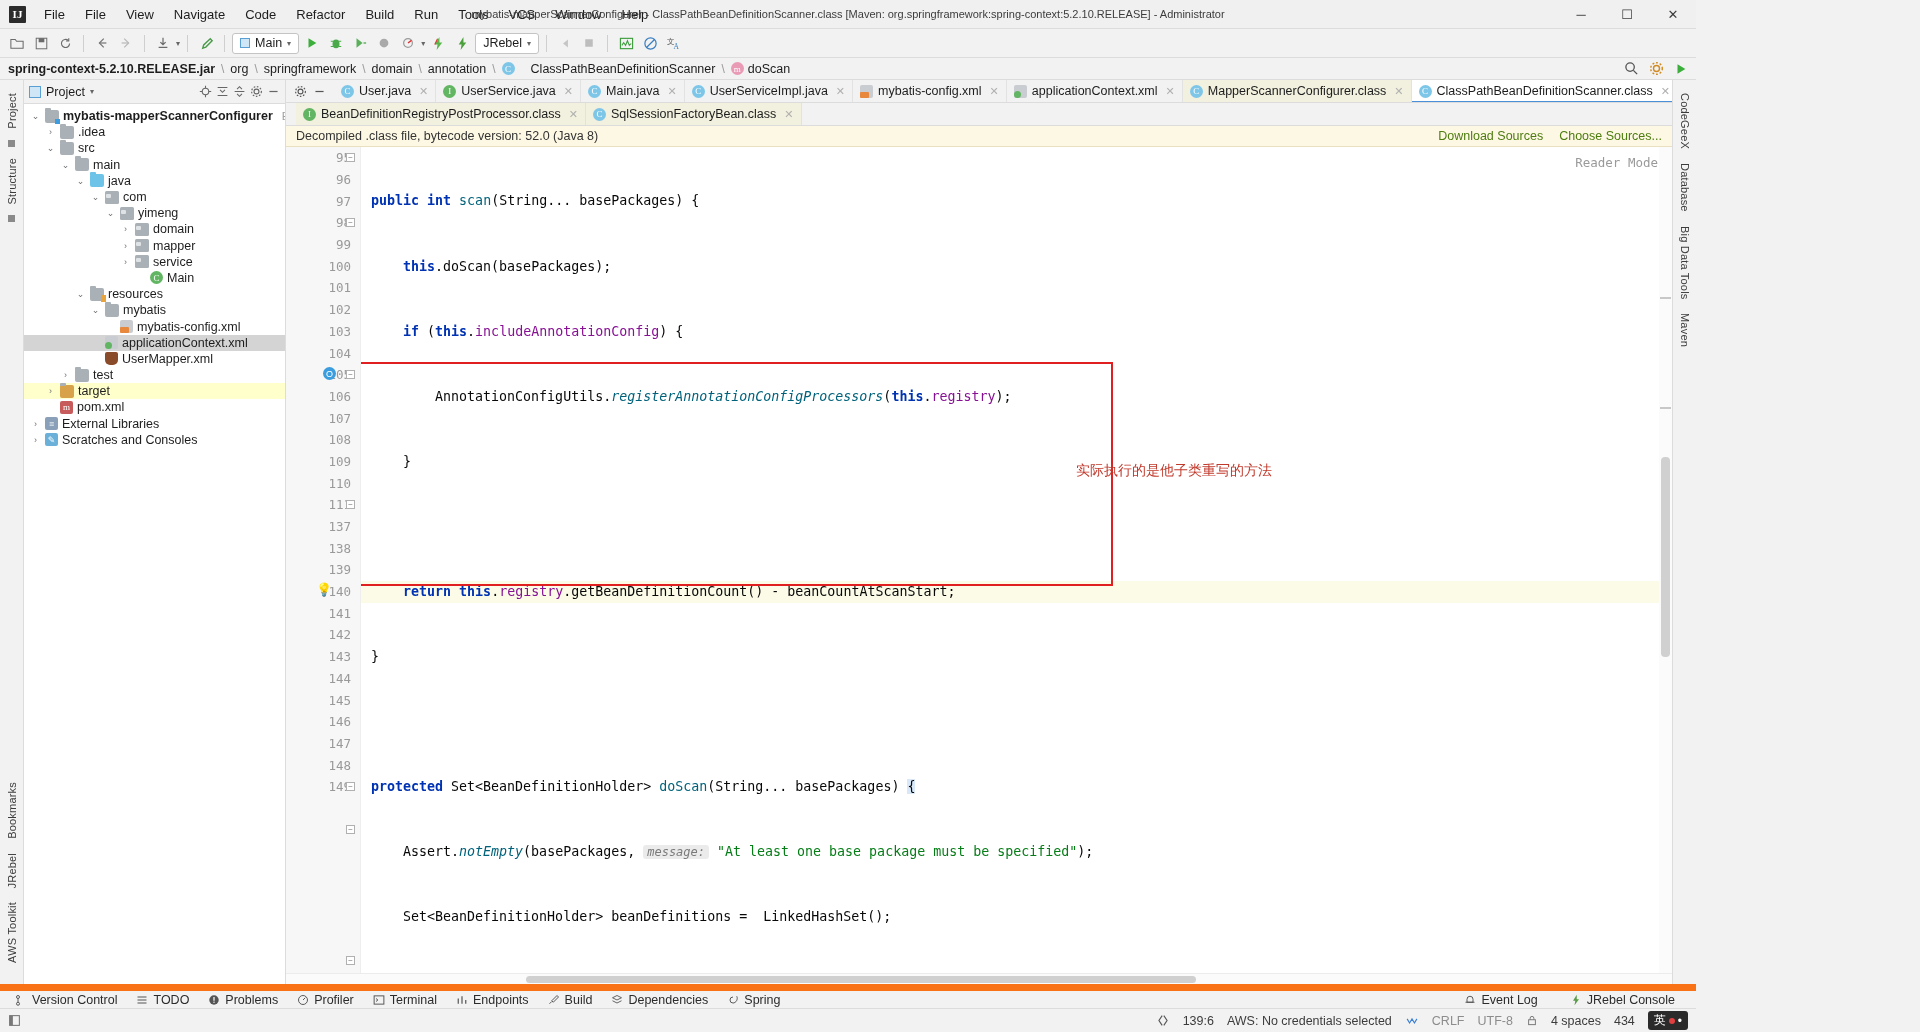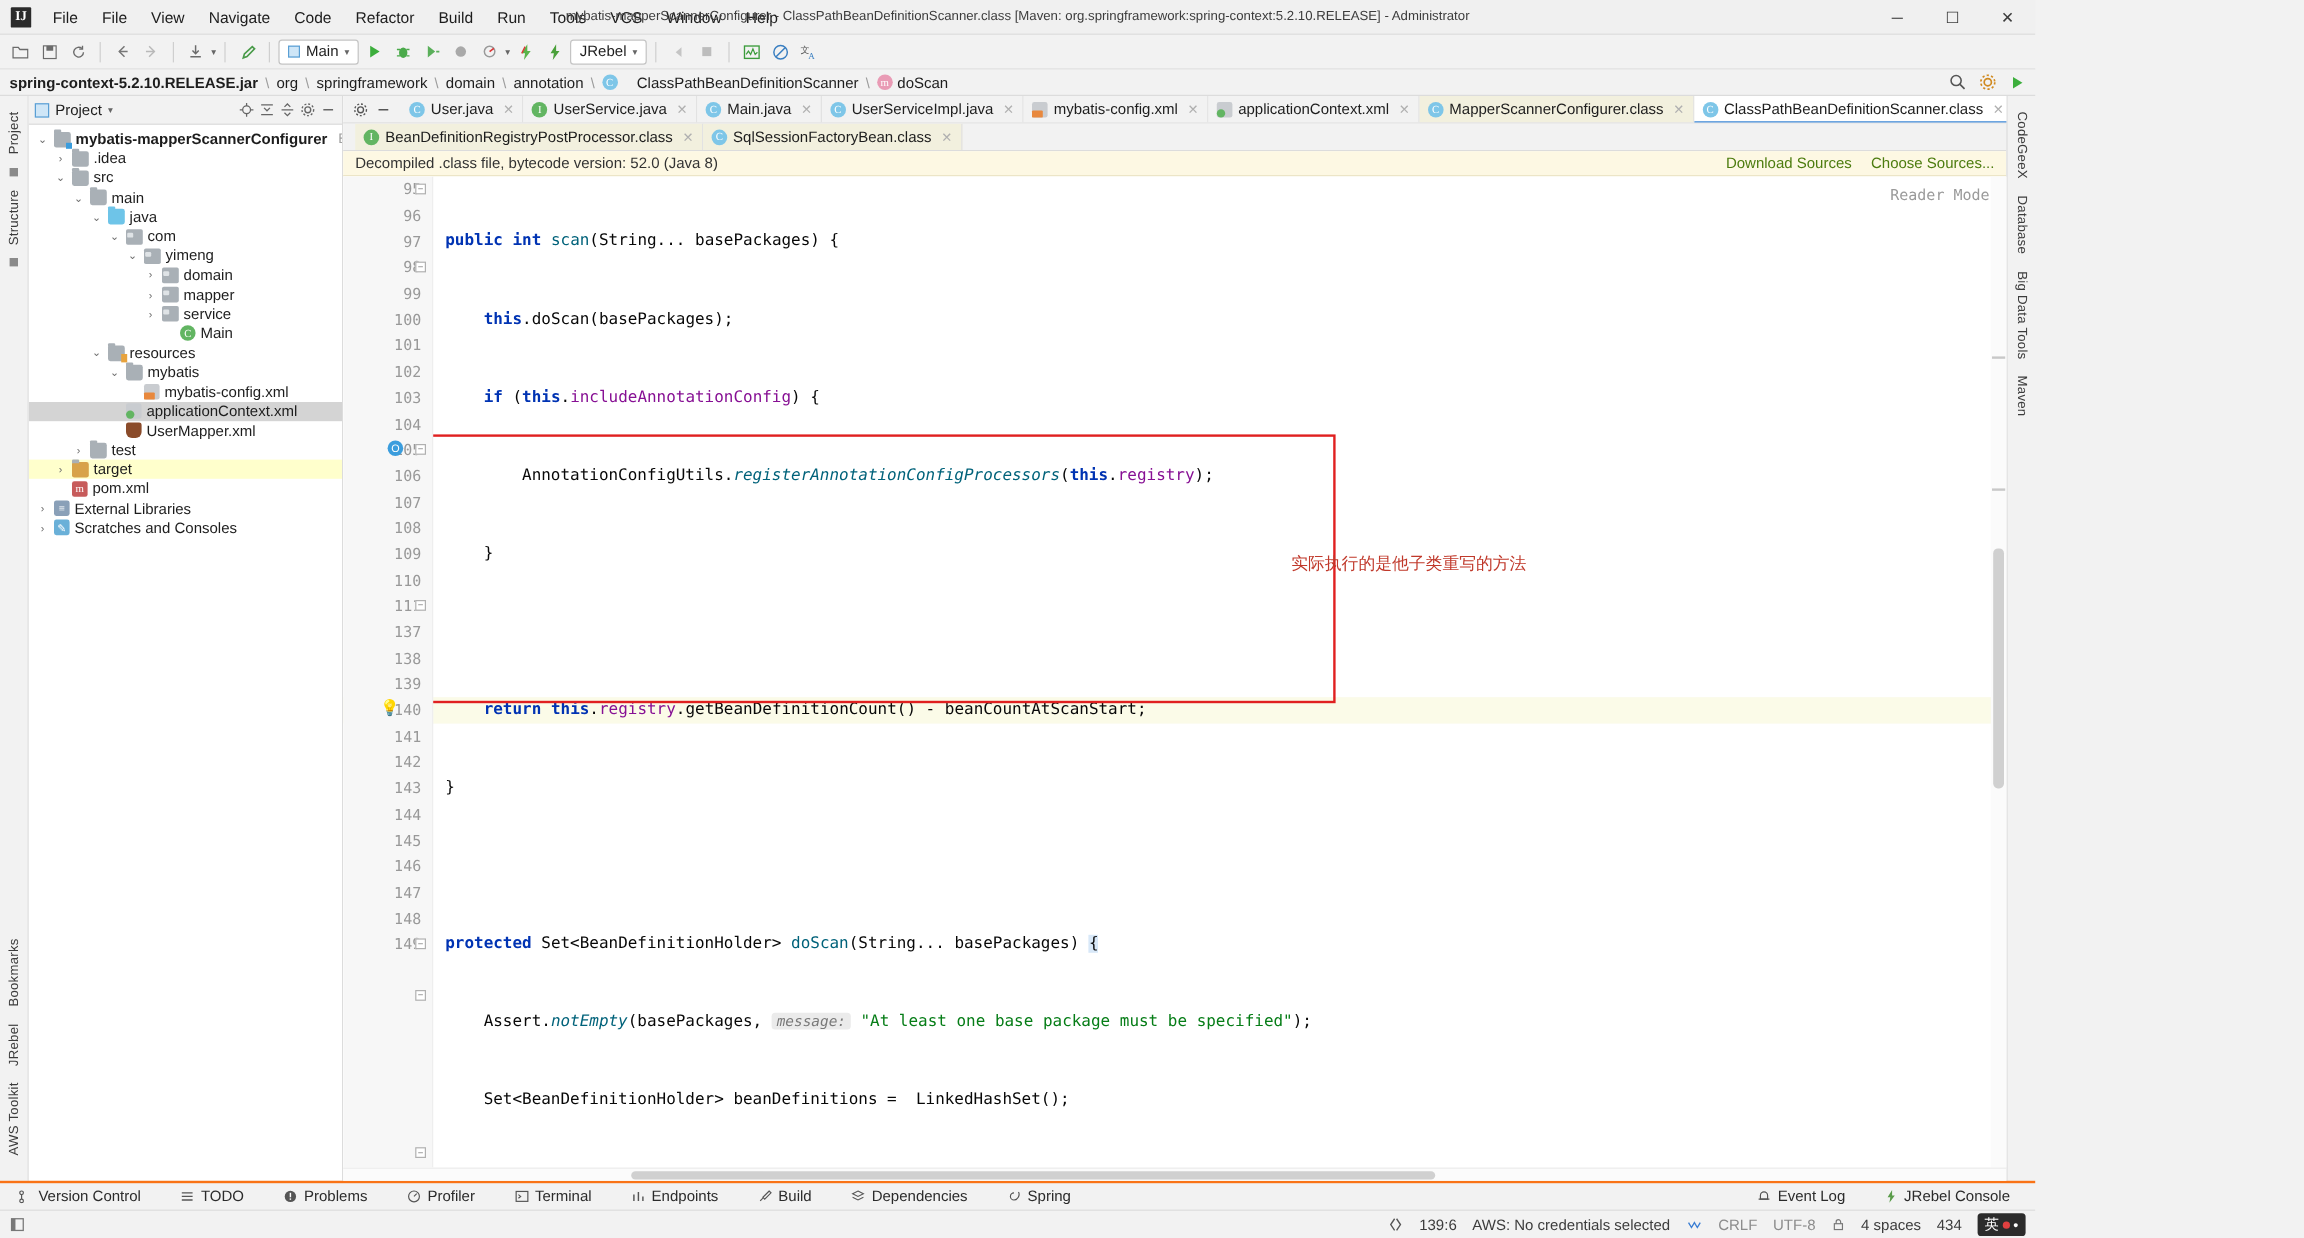--- a/index.html
+++ b/index.html
@@ -161,22 +161,22 @@
                color:#fff;font-size:9px;display:flex;align-items:center;justify-content:center;}
 
   .vscroll { position:absolute; right:0; top:0; bottom:0; width:13px; background:#fbfbfb; }
   .vthumb  { position:absolute; right:2px; width:9px; background:#d0d0d0; border-radius:4px; }
   .vmark   { position:absolute; right:1px; width:11px; height:2px; }
   .hscroll { height:11px; background:#fbfbfb; border-top:1px solid #ececec; position:relative;
              flex:none; }
   .hthumb  { position:absolute; top:2px; height:7px; background:#d0d0d0; border-radius:4px; }
 
   
-  .toolwin { height:24px; background:#f2f2f2; border-top:2px solid #f97316;
-             display:flex; align-items:center; padding:0 6px; gap:15px; flex:none; }
+  .toolwin { height:24px; background:#f2f2f2; border-top:7px solid #f97316;
+             display:flex; align-items:center; padding:0 6px; gap:1px; flex:none; }
   .tw { display:flex; align-items:center; gap:5px; padding:3px 9px; font-size:12.5px;
         color:#2b2b2b; border-radius:3px; }
   .tw-right { margin-left:auto; display:flex; align-items:center; gap:14px; padding-right:6px; }
 
   .statusbar { height:24px; background:#f2f2f2; border-top:1px solid #dcdcdc;
                display:flex; align-items:center; padding:0 8px; font-size:12.5px;
                color:#3c3c3c; flex:none; }
   .sb-right { margin-left:auto; display:flex; align-items:center; gap:13px; }
   .sb-item { display:flex; align-items:center; gap:5px; }
   .sb-item.grey { color:#8c8c8c; }

